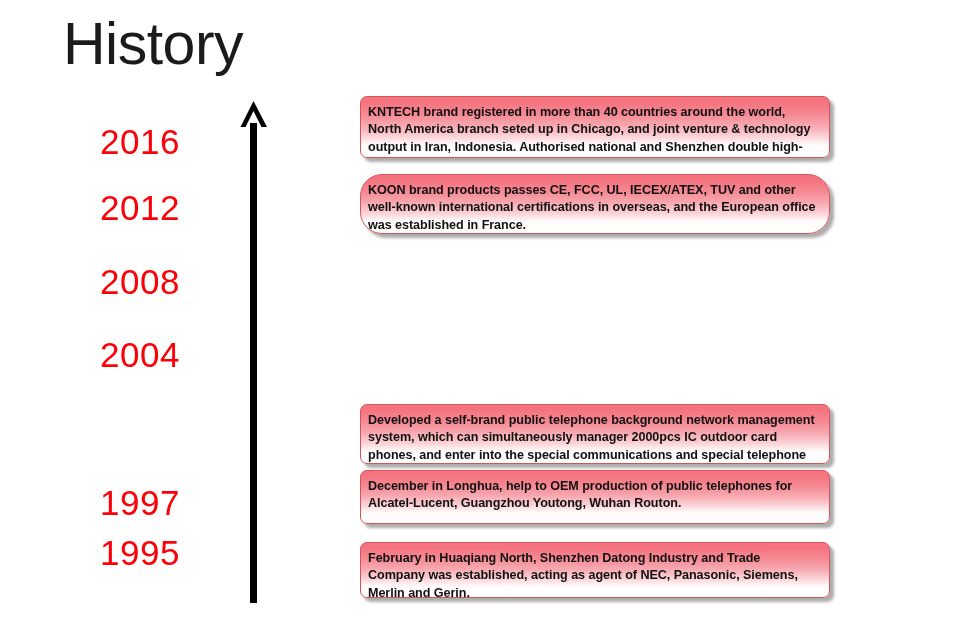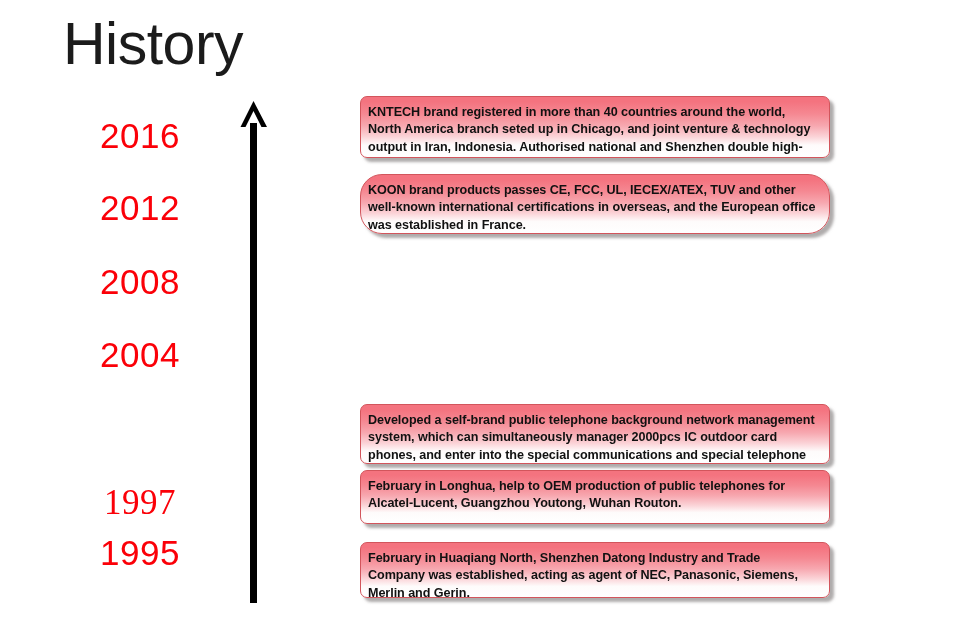--- a/index.html
+++ b/index.html
@@ -117,25 +117,25 @@
   .event-box.indented .event-text {
     text-indent: 5px;
   }
 </style>
 </head>
 <body>
 
 <div id="page-title">History</div>
 
 <div id="years-column">
-    <div class="year-label" style="top: 14px;">2016</div>
+    <div class="year-label" style="top: 20px;">2016</div>
     <div class="year-label" style="top: 86px;">2012</div>
     <div class="year-label" style="top: 160px;">2008</div>
     <div class="year-label" style="top: 233px;">2004</div>
-    <div class="year-label" style="top: 381px; font-family: Liberation Serif, serif;">1997</div>
+    <div class="year-label" style="top: 381px;">1997</div>
     <div class="year-label" style="top: 431px;">1995</div>
   </div>
 
 <div id="timeline-arrow">
   <div class="arrow-head">
     <svg width="28" height="30" viewBox="0 0 28 30" xmlns="http://www.w3.org/2000/svg">
       <polygon points="13.5,1 27,27 21.5,27 13.5,11 5.5,27 0.5,27" fill="#000000"></polygon>
     </svg>
   </div>
   <div class="arrow-shaft"></div>
@@ -145,18 +145,18 @@
     <div class="event-box" style="top: 96px; height: 62px;">
       <div class="event-text">KNTECH brand registered in more than 40 countries around the world, North America branch seted up in Chicago, and joint venture &amp; technology output in Iran, Indonesia. Authorised national and Shenzhen double high-tech enterprises.</div>
     </div>
     <div class="event-box" style="top: 174px; height: 60px; border-radius: 22px;">
       <div class="event-text">KOON brand products passes CE, FCC, UL, IECEX/ATEX, TUV and other well-known international certifications in overseas, and the European office was established in France.</div>
     </div>
     <div class="event-box" style="top: 404px; height: 60px;">
       <div class="event-text">Developed a self-brand public telephone background network management system, which can simultaneously manager 2000pcs IC outdoor card phones, and enter into the special communications and special telephone manufacturing at the same year.</div>
     </div>
     <div class="event-box" style="top: 470px; height: 54px;">
-      <div class="event-text">February in Longhua, help to OEM production of public telephones for Alcatel-Lucent, Guangzhou Youtong, Wuhan Routon.</div>
+      <div class="event-text">December in Longhua, help to OEM production of public telephones for Alcatel-Lucent, Guangzhou Youtong, Wuhan Routon.</div>
     </div>
     <div class="event-box" style="top: 542px; height: 56px;">
       <div class="event-text">February in Huaqiang North, Shenzhen Datong Industry and Trade Company was established, acting as agent of NEC, Panasonic, Siemens, Merlin and Gerin.</div>
     </div>
   </div>
 
 </body></html>

